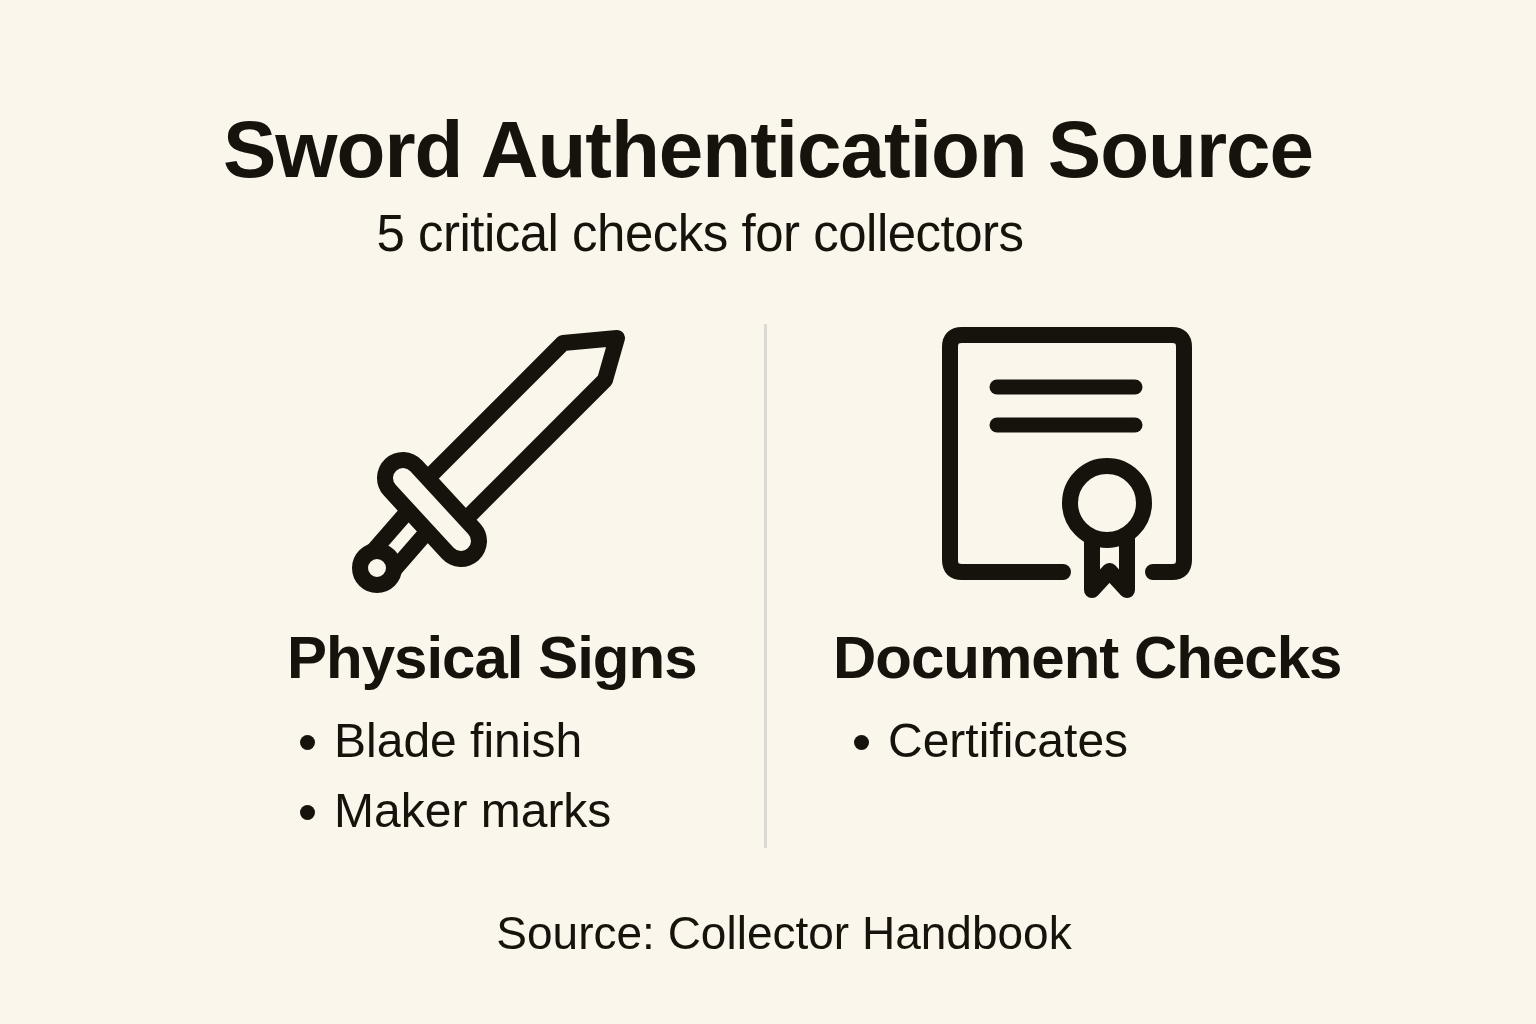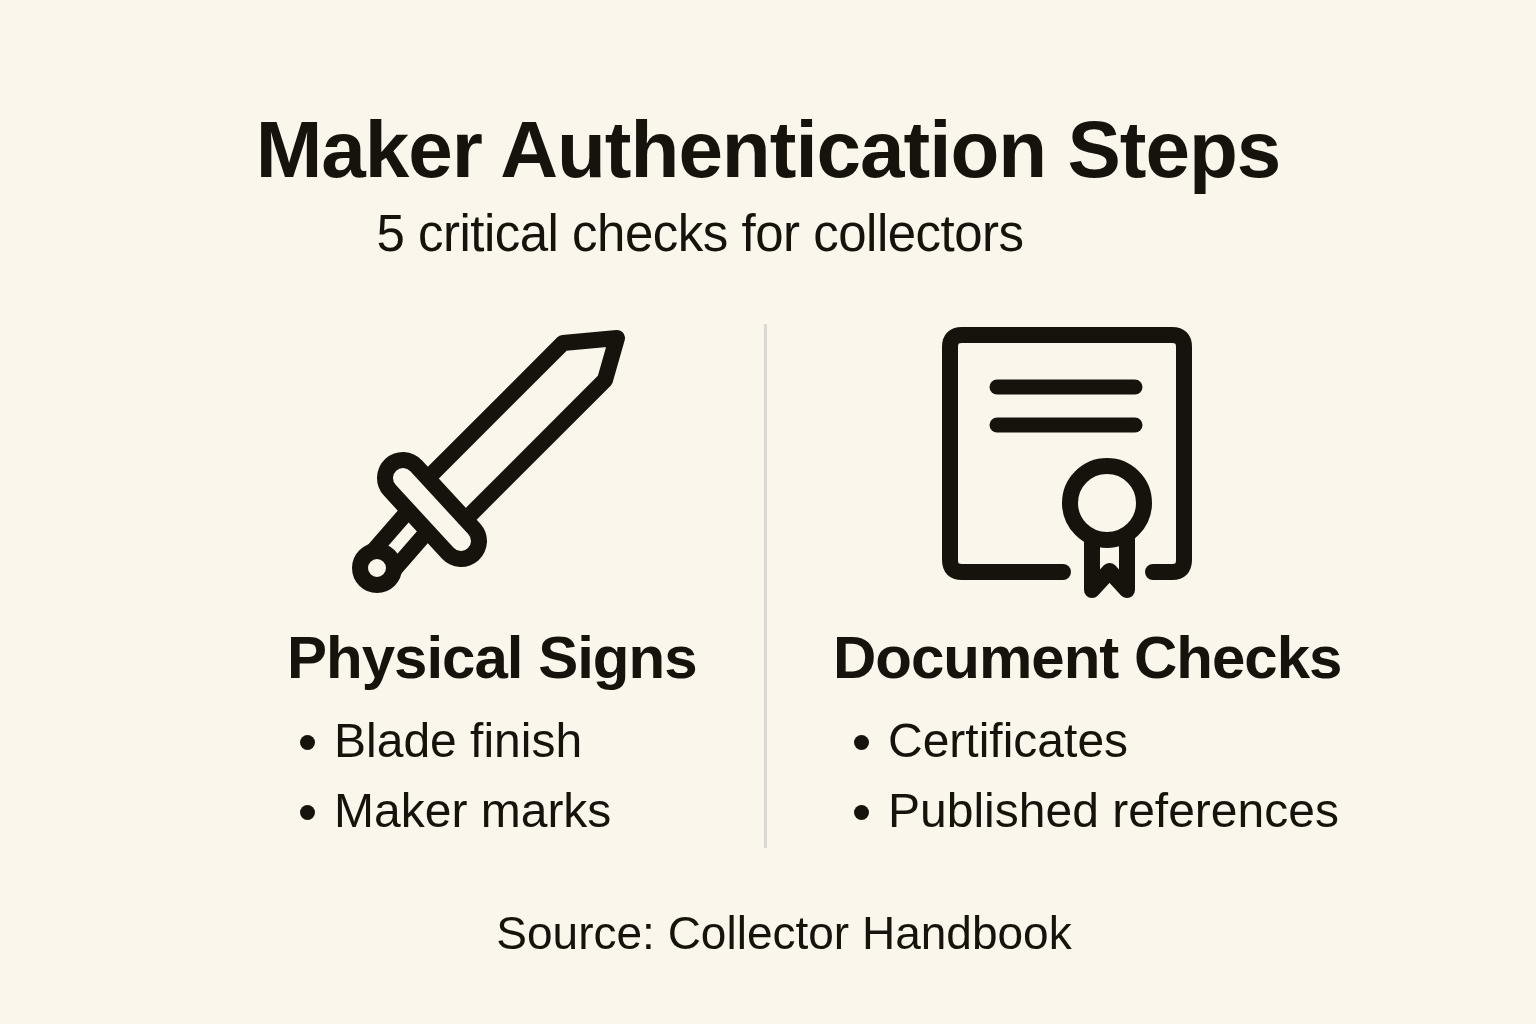--- a/index.html
+++ b/index.html
@@ -60,21 +60,21 @@
   .ink-line{stroke:var(--ink);stroke-linecap:round;fill:none;}
   .bg-line{stroke:var(--bg);stroke-linecap:round;fill:none;}
   .bgfill{fill:var(--bg);stroke:var(--ink);stroke-width:16;stroke-linejoin:round;}
   .outline{fill:none;stroke:var(--ink);stroke-width:16;stroke-linecap:round;stroke-linejoin:round;}
 </style>
 </head>
 <body>
 
 <div class="canvas">
 
-  <h1 class="title">Maker Authentication Steps</h1>
+  <h1 class="title">Sword Authentication Source</h1>
   <p class="subtitle">5 critical checks for collectors</p>
 
   <div class="divider"></div>
 
   <section class="column">
     <svg class="icon icon-sword" width="290" height="290" viewBox="0 0 290 290" aria-hidden="true">
 
       <polygon class="bgfill" points="80,168 223,25 277,20 265,62 122,205"></polygon>
 
       <line class="ink-line" x1="84" y1="196" x2="37" y2="250" stroke-width="44"></line>
@@ -109,22 +109,18 @@
 
       <line class="ink-line" x1="61" y1="69" x2="199" y2="69" stroke-width="15"></line>
       <line class="ink-line" x1="61" y1="107" x2="199" y2="107" stroke-width="15"></line>
     </svg>
     <h2 class="col-heading heading-right">Document Checks</h2>
     <ul class="bullets bullets-right">
       <li class="bullet">
         <span class="dot"></span>
         <span class="bullet-label">Certificates</span>
       </li>
-      <li class="bullet">
-        <span class="dot"></span>
-        <span class="bullet-label">Published references</span>
-      </li>
     </ul>
   </section>
 
   <p class="source">Source: Collector Handbook</p>
 
 </div>
 
 </body></html>

